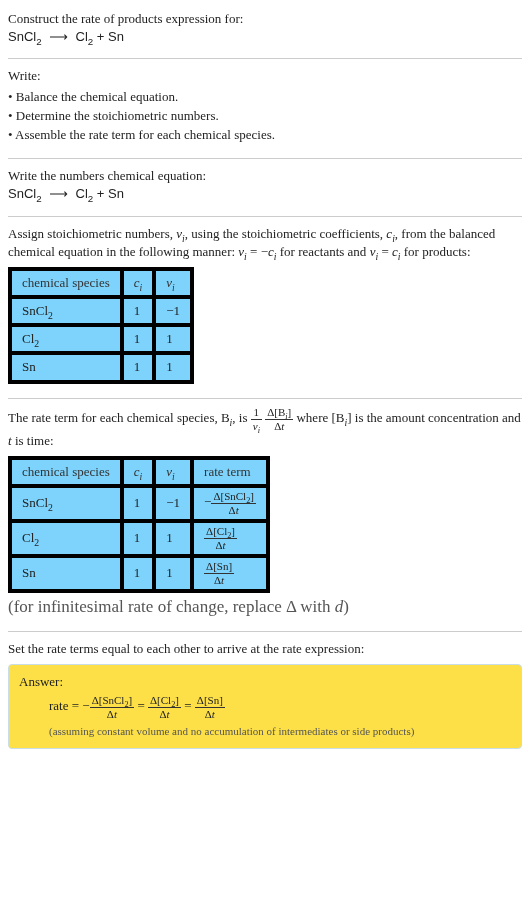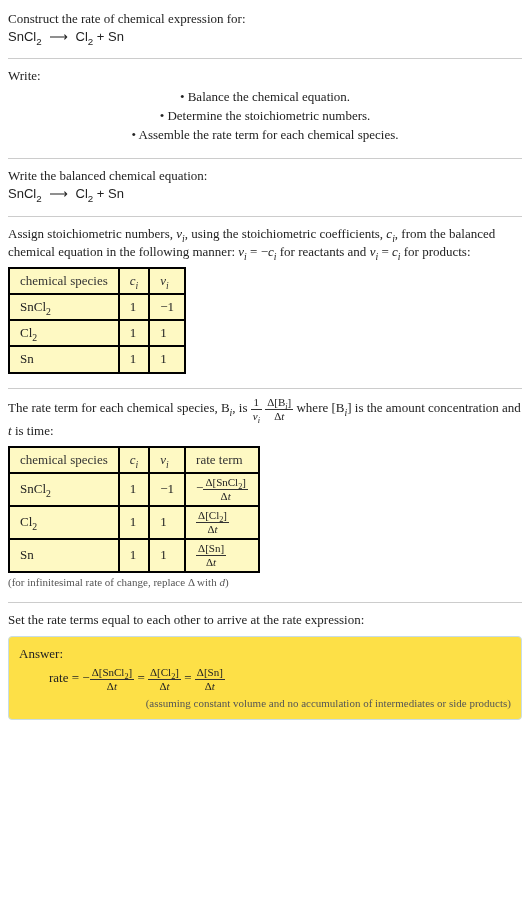--- a/index.html
+++ b/index.html
@@ -28,40 +28,39 @@
     vertical-align: sub;
     line-height: 0;
   }
   .arrow {
     display: inline-block;
     padding: 0 4px;
   }
   .plan-list {
     margin: 2px 0;
     padding: 0;
-    text-align: center;
   }
   .plan-list li {
     list-style: none;
     margin: 1px 0;
   }
   .plan-list li::before {
     content: "• ";
   }
   table.data {
     border-collapse: collapse;
     margin: 6px 0 2px 0;
   }
   table.data th, table.data td {
-    border: 2px solid #000000;
+    border: 4px solid #000000;
     padding: 3px 10px;
     text-align: left;
     font-weight: normal;
     font-size: 13px;
-    background: #fef9c3;
+    background: #7dd3fc;
   }
   table.data th {
     color: #333;
   }
   .frac {
     display: inline-block;
     vertical-align: middle;
     text-align: center;
     font-size: 11px;
     line-height: 1;
@@ -69,72 +68,71 @@
   .frac .num {
     display: block;
     border-bottom: 1px solid #333;
     padding: 0 2px 1px 2px;
   }
   .frac .den {
     display: block;
     padding: 1px 2px 0 2px;
   }
   .smallnote {
-    font-size: 11px;
+    font-size: 17px;
     color: #555;
     margin-top: 2px;
   }
   .answer-box {
     background: #fde047;
     border: 1px solid #c8dde6;
     border-radius: 4px;
     padding: 8px 10px;
     margin-top: 6px;
   }
   .answer-box .label {
     font-size: 13px;
     margin-bottom: 4px;
   }
   .answer-box .note {
     font-size: 11px;
     color: #555;
     margin-top: 4px;
     padding-left: 30px;
-    text-align: right;
   }
   .rate-line {
     padding-left: 30px;
     font-size: 13px;
     font-family: Liberation Serif, serif;
   }
   .ital { font-style: italic; margin-top: 20px; }
 </style>
 </head>
 <body>
 
 <div class="block">
-  <div>Construct the rate of chemical expression for:</div>
+  <div>Construct the rate of products expression for:</div>
   <div class="eq">SnCl<sub>2</sub> <span class="arrow">⟶</span> Cl<sub>2</sub> + Sn</div>
 </div>
 
 <hr>
 
 <div class="block">
   <div>Write:</div>
   <ul class="plan-list">
     <li>Balance the chemical equation.</li>
     <li>Determine the stoichiometric numbers.</li>
     <li>Assemble the rate term for each chemical species.</li>
   </ul>
 </div>
 
 <hr>
 
 <div class="block">
-  <div>Write the balanced chemical equation:</div>
+  <div>Write the numbers chemical equation:</div>
   <div class="eq">SnCl<sub>2</sub> <span class="arrow">⟶</span> Cl<sub>2</sub> + Sn</div>
 </div>
 
 <hr>
 
 <div class="block">
   <div>Assign stoichiometric numbers, <span class="ital">ν<sub>i</sub></span>, using the stoichiometric coefficients, <span class="ital">c<sub>i</sub></span>, from the balanced chemical equation in the following manner: <span class="ital">ν<sub>i</sub></span> = −<span class="ital">c<sub>i</sub></span> for reactants and <span class="ital">ν<sub>i</sub></span> = <span class="ital">c<sub>i</sub></span> for products:</div>
   <table class="data">
     <tbody>
         <tr>

